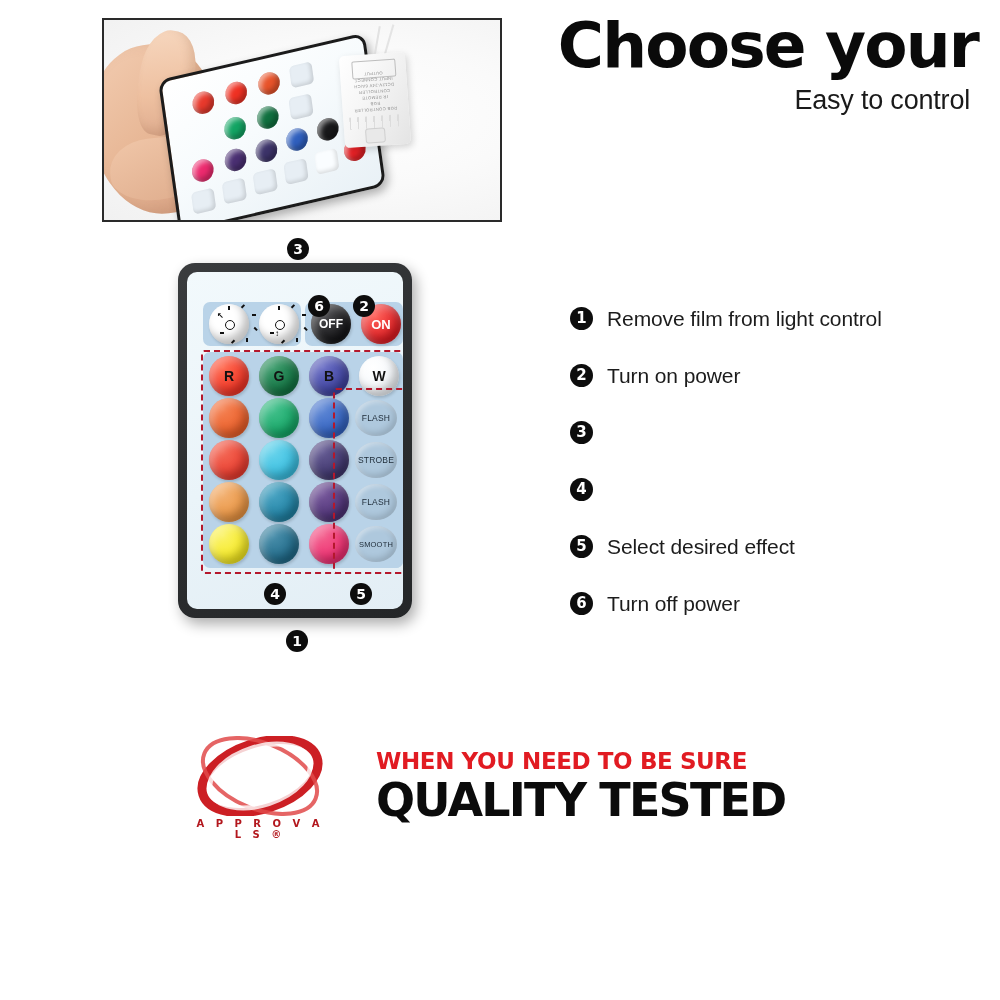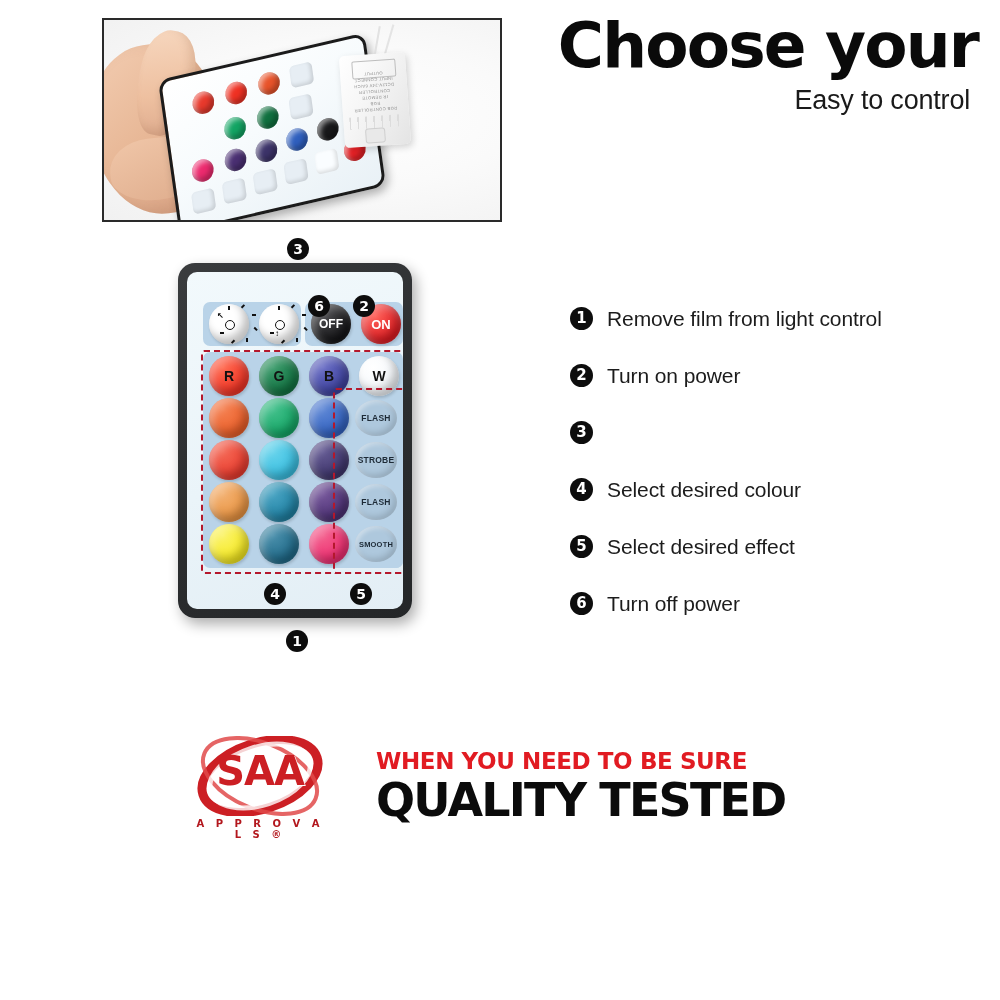--- a/index.html
+++ b/index.html
@@ -158,21 +158,21 @@
     box-shadow:inset -5px -6px 9px rgba(0,0,0,.26),
                inset 4px 4px 8px rgba(255,255,255,.42),
                1px 2px 3px rgba(0,0,0,.16);
     z-index:10;
   }
   .btn.dark-label{color:#fff;}
   .fxbtn{
     position:absolute;width:42px;height:36px;border-radius:50%;
     background:#aec8dd;
     display:flex;align-items:center;justify-content:center;
-    font-size:8.5px;font-weight:bold;color:#1d2a36;
+    font-size:8.5px;font-weight:normal;color:#1d2a36;
     letter-spacing:.2px;z-index:10;
     box-shadow:inset -3px -3px 6px rgba(0,0,0,.16),
                inset 2px 2px 5px rgba(255,255,255,.45);
     text-align:center;
   }
   .dash{
     position:absolute;border:2px dashed #b4182c;border-radius:3px;z-index:20;
   }
   .dash-colors{left:14px;top:78px;width:204px;height:220px;}
   .dash-fx{left:146px;top:116px;width:72px;height:182px;}
@@ -280,21 +280,20 @@
     </div>
     <div class="step">
       <div class="step-num">2</div>
       <div class="step-txt">Turn on power</div>
     </div>
     <div class="step">
       <div class="step-num">3</div>
     </div>
     <div class="step">
       <div class="step-num">4</div>
-      <div class="step-txt">Select desired colour</div>
     </div>
     <div class="step">
       <div class="step-num">5</div>
       <div class="step-txt">Select desired effect</div>
     </div>
     <div class="step">
       <div class="step-num">6</div>
       <div class="step-txt">Turn off power</div>
     </div>
   </div>
@@ -379,21 +378,20 @@
     <div class="marker m5">5</div>
   </div>
 
   <div class="saa-row">
     <div class="saa-logo">
       <svg class="saa-ellipse" viewBox="0 0 132 80">
         <ellipse cx="66" cy="40" rx="60" ry="33" fill="none" stroke="#cc1f24" stroke-width="9" transform="rotate(-18 66 40)"></ellipse>
         <ellipse cx="66" cy="40" rx="60" ry="33" fill="none" stroke="#e04a4a" stroke-width="4" transform="rotate(22 66 40)" opacity=".85"></ellipse>
         <ellipse cx="66" cy="40" rx="52" ry="29" fill="none" stroke="#ffffff" stroke-width="5" transform="rotate(-18 66 40)" opacity=".8"></ellipse>
       </svg>
-      <div class="saa-text">SAA</div>
       <div class="saa-approvals">A P P R O V A L S ®</div>
     </div>
     <div class="saa-head">
       <div class="saa-sure">WHEN YOU NEED TO BE SURE</div>
       <div class="saa-qt">QUALITY TESTED</div>
     </div>
   </div>
 
 
 </div>

